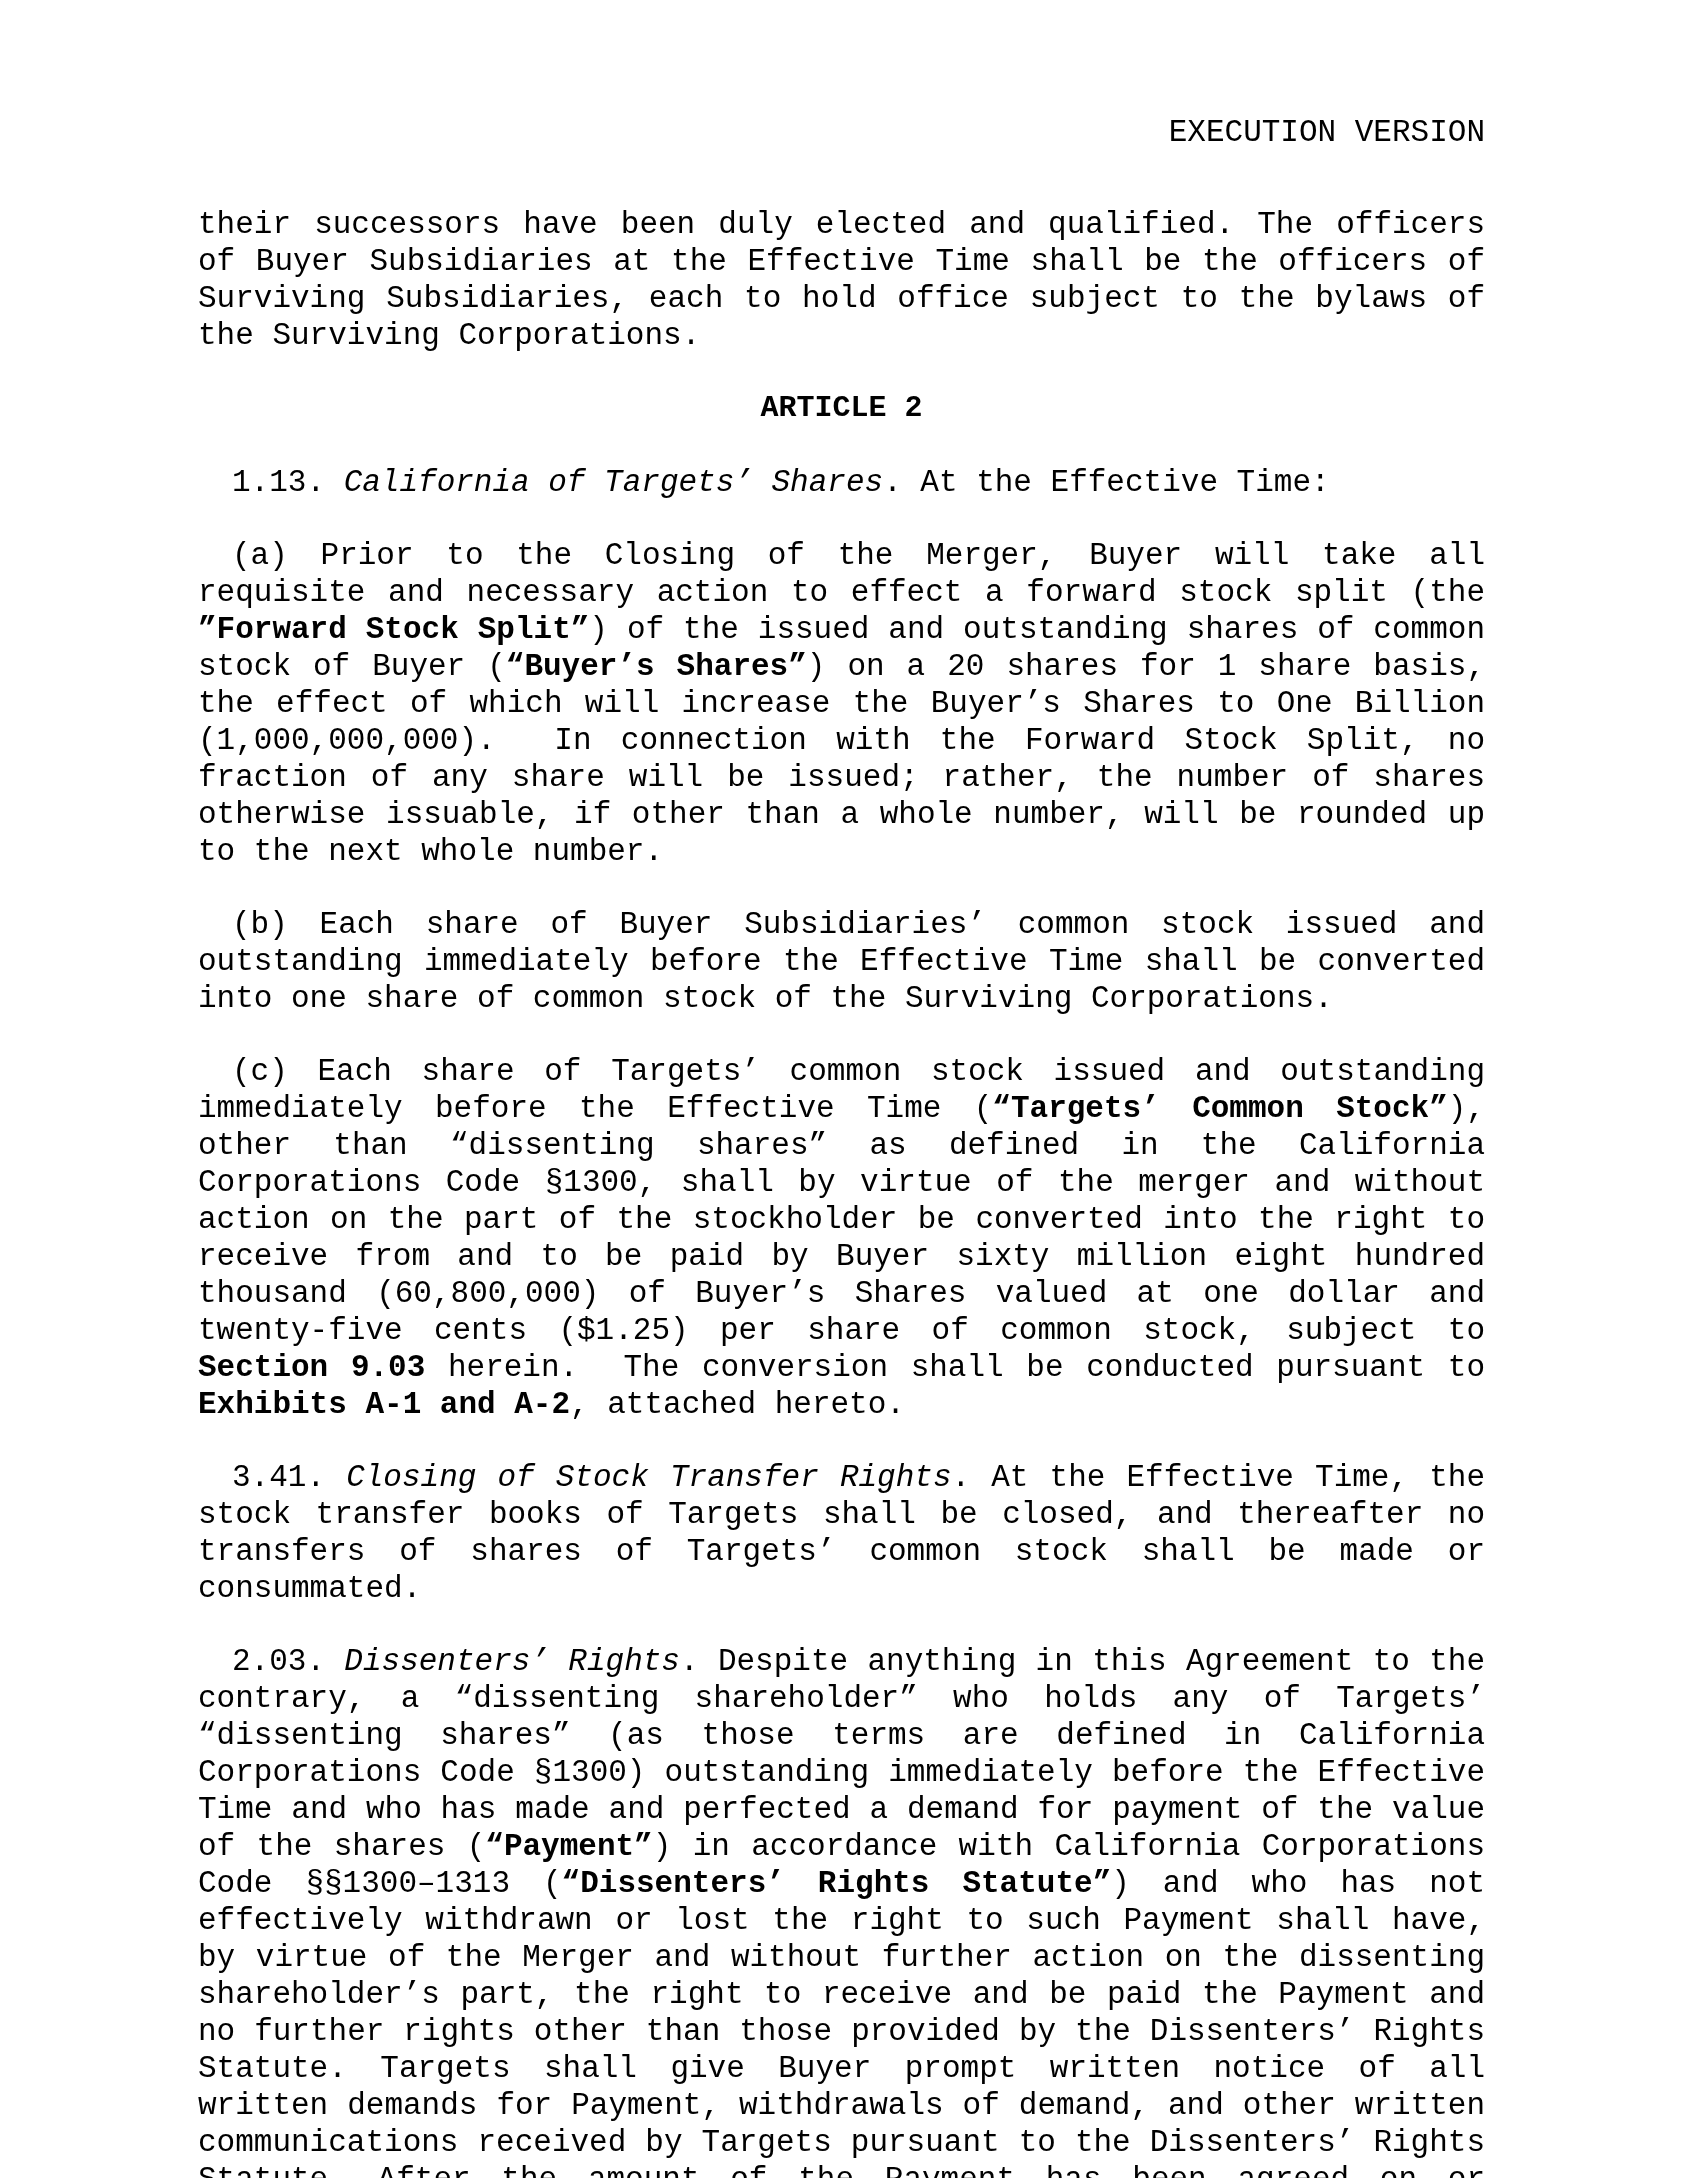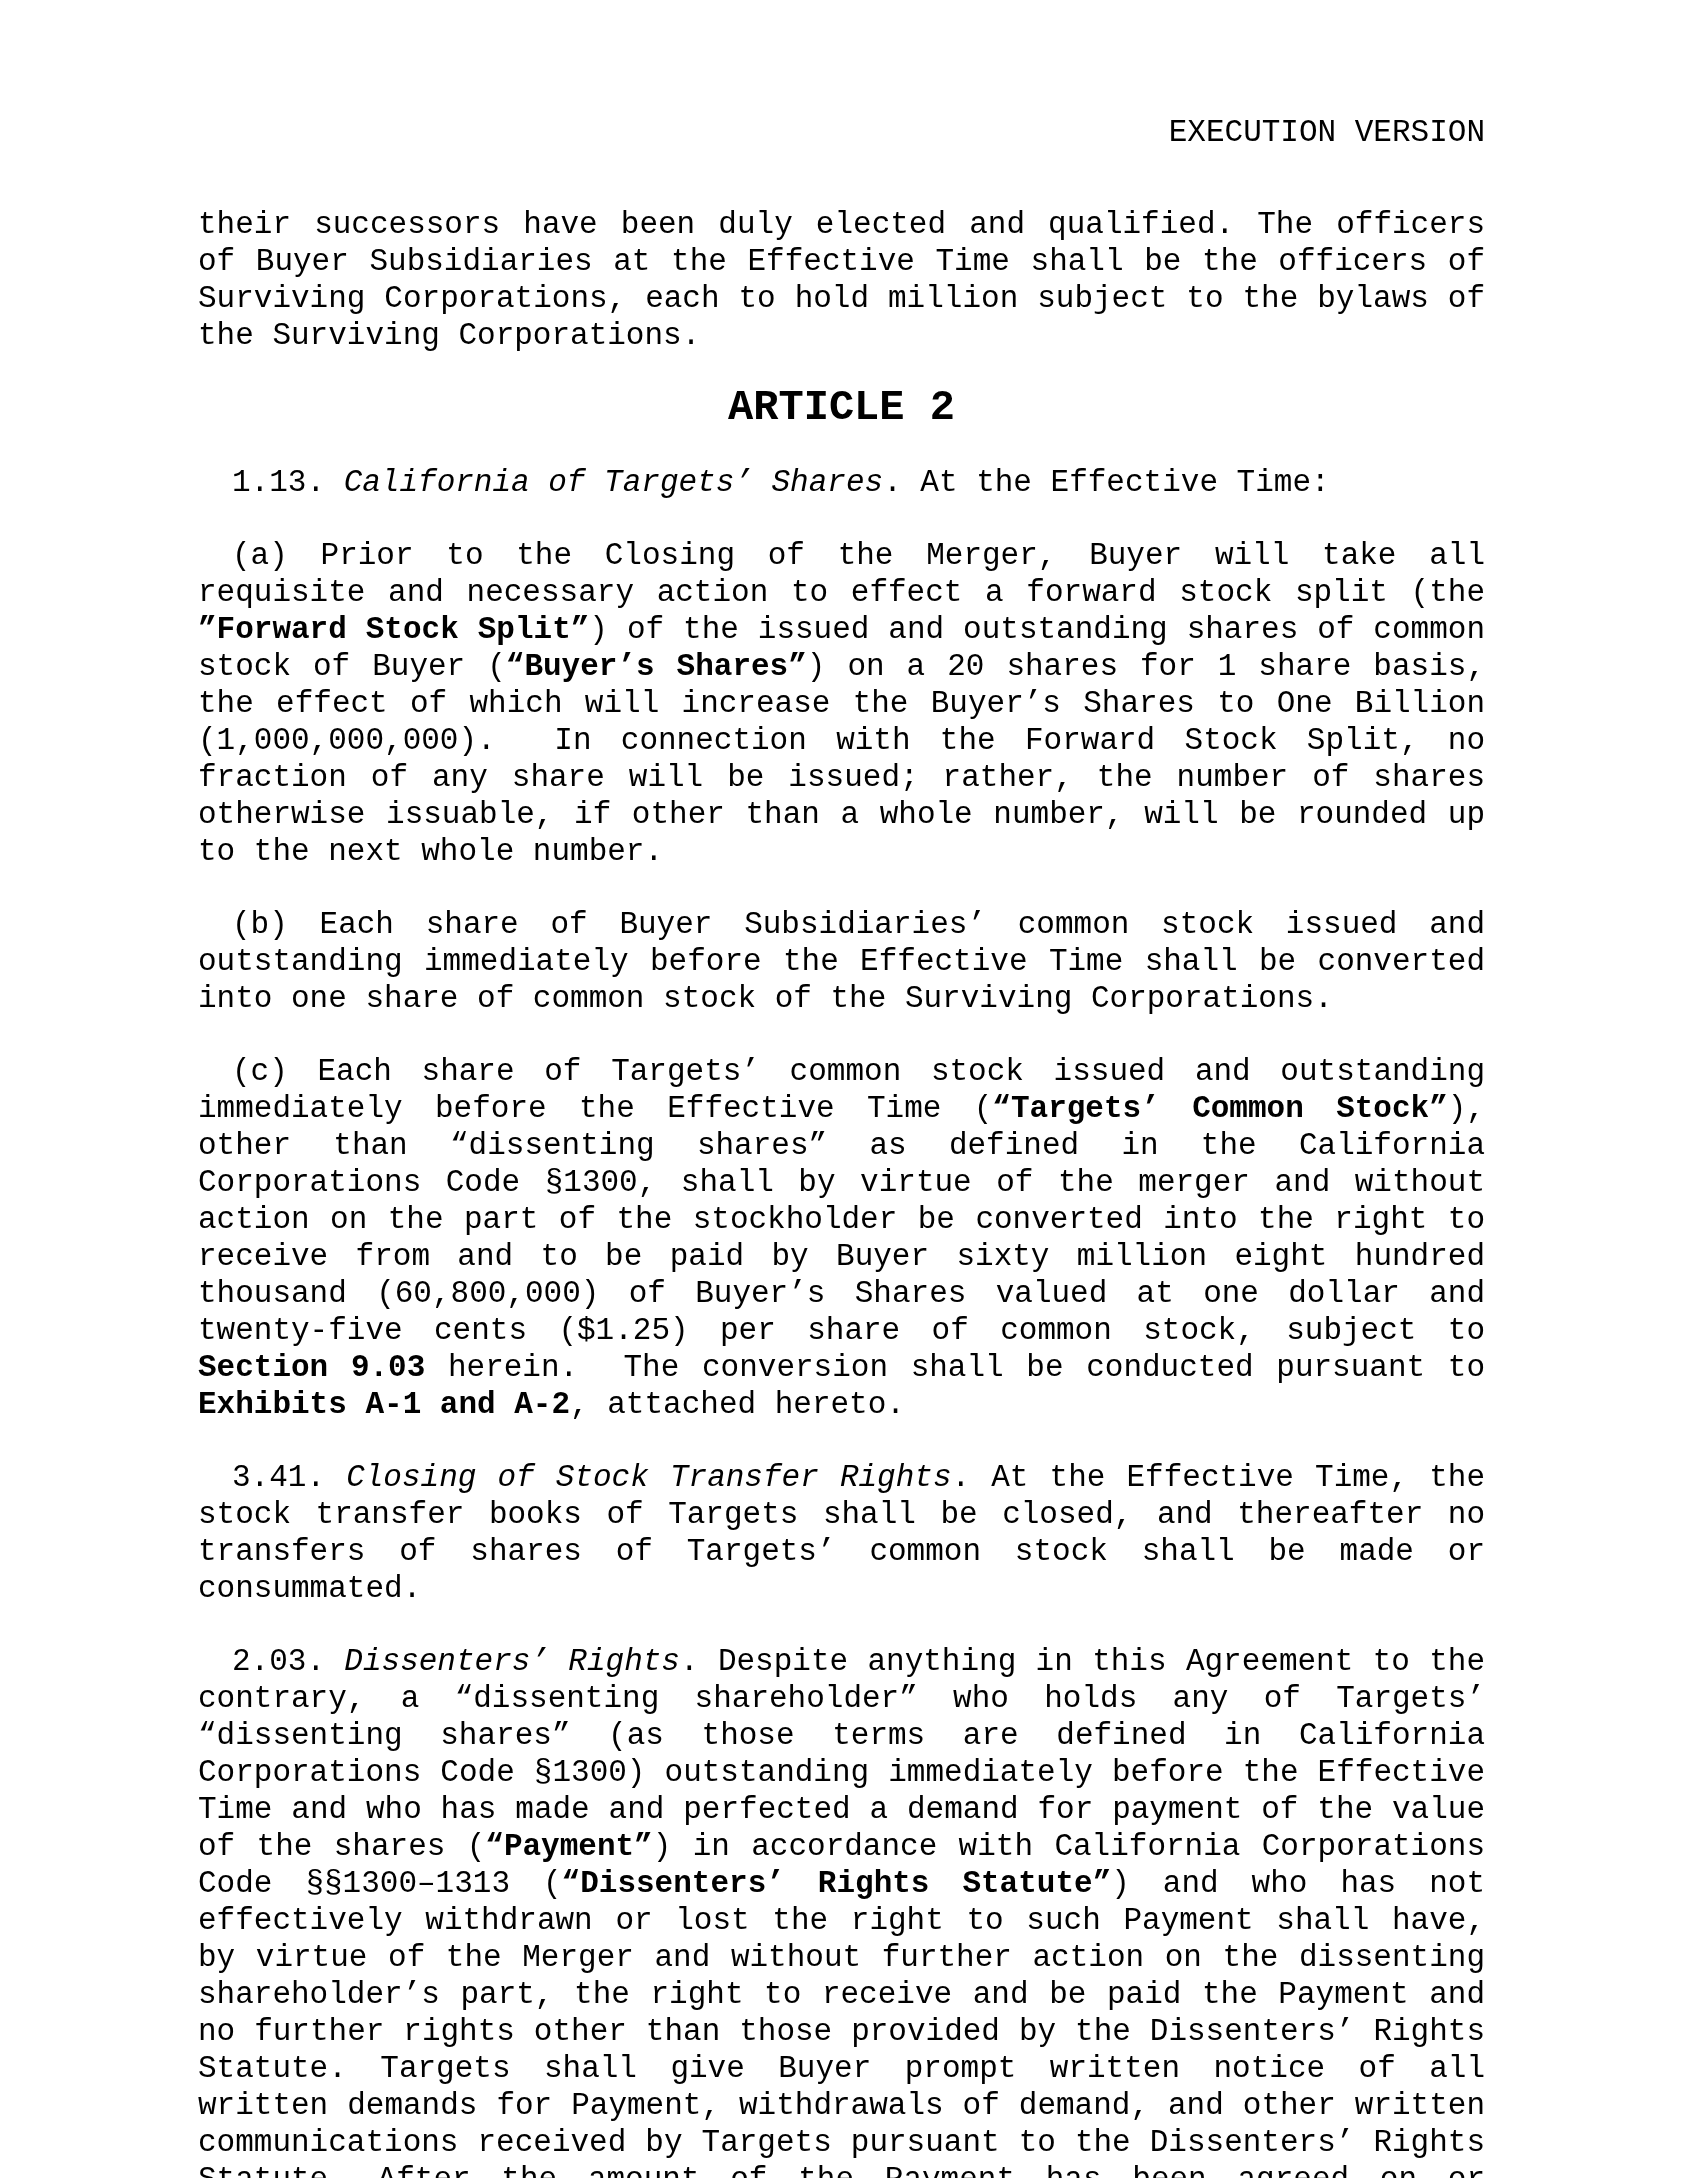--- a/index.html
+++ b/index.html
@@ -27,42 +27,42 @@
   }
   .para {
     margin: 0 0 36px 0;
     text-align: justify;
     text-indent: 34px;
   }
   .para.no-indent { text-indent: 0; }
   .heading {
     font-weight: bold;
     text-align: center;
-    font-size: 42px;
+    font-size: 30px;
     line-height: 37px;
     margin: 16px 0 37px 0;
   }
   .run-b { font-weight: bold; }
   .run-i { font-style: italic; }
   .doc-footer {
     margin-top: 25px;
     text-align: center;
   }
   .doc-title { font-variant: small-caps; }
   .page-number { text-align: center; }
 </style>
 </head>
 <body>
 
 <div class="page">
   <div class="content">
 
     <div class="doc-header">EXECUTION VERSION</div>
 
-    <p class="para no-indent"><span>their successors have been duly elected and qualified. The officers of Buyer Subsidiaries at the Effective Time shall be the officers of Surviving Corporations, each to hold million subject to the bylaws of the Surviving Corporations.</span></p>
+    <p class="para no-indent"><span>their successors have been duly elected and qualified. The officers of Buyer Subsidiaries at the Effective Time shall be the officers of Surviving Subsidiaries, each to hold office subject to the bylaws of the Surviving Corporations.</span></p>
 
     <h2 class="heading">ARTICLE 2</h2>
 
     <p class="para"><span>1.13. </span><span class="run-i">California of Targets’ Shares</span><span>. At the Effective Time:</span></p>
 
     <p class="para"><span>(a) Prior to the Closing of the Merger, Buyer will take all requisite and necessary action to effect a forward stock split (the </span><span class="run-b">”Forward Stock Split”</span><span>) of the issued and outstanding shares of common stock of Buyer (</span><span class="run-b">“Buyer’s Shares”</span><span>) on a 20 shares for 1 share basis, the effect of which will increase the Buyer’s Shares to One Billion (1,000,000,000).&nbsp; In connection with the Forward Stock Split, no fraction of any share will be issued; rather, the number of shares otherwise issuable, if other than a whole number, will be rounded up to the next whole number.</span></p>
 
     <p class="para"><span>(b) Each share of Buyer Subsidiaries’ common stock issued and outstanding immediately before the Effective Time shall be converted into one share of common stock of the Surviving Corporations.</span></p>
 
     <p class="para"><span>(c) Each share of Targets’ common stock issued and outstanding immediately before the Effective Time (</span><span class="run-b">“Targets’ Common Stock”</span><span>), other than “dissenting shares” as defined in the California Corporations Code §1300, shall by virtue of the merger and without action on the part of the stockholder be converted into the right to receive from and to be paid by Buyer sixty million eight hundred thousand (60,800,000) of Buyer’s Shares valued at one dollar and twenty-five cents ($1.25) per share of common stock, subject to </span><span class="run-b">Section 9.03</span><span> herein.&nbsp; The conversion shall be conducted pursuant to </span><span class="run-b">Exhibits A-1 and A-2</span><span>, attached hereto.</span></p>

